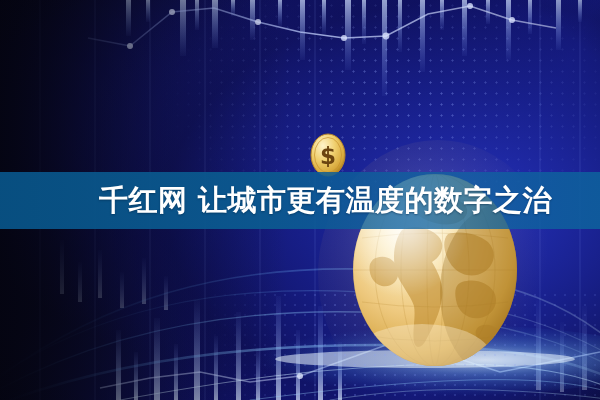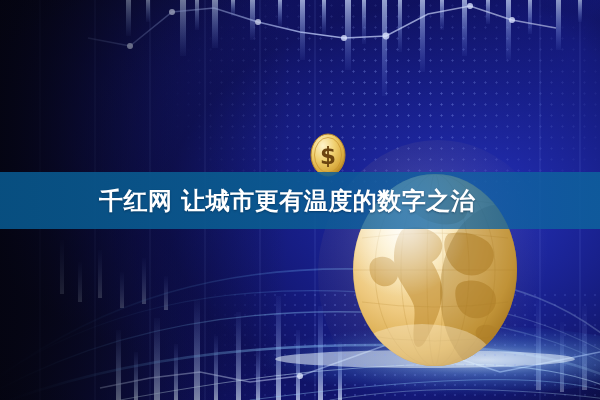--- a/index.html
+++ b/index.html
@@ -86,21 +86,21 @@
         rgba(16,100,162,0.74) 78%,
         rgba(14,94,156,0.92) 100%);
     box-sizing: border-box;
     display: flex;
     align-items: center;
     padding-left: 99px;
   }
   .band-title {
     color: #ffffff;
     font-family: "DejaVu Sans", sans-serif;
-    font-size: 24px;
+    font-size: 29px;
     font-weight: bold;
     letter-spacing: 0.5px;
     line-height: 1;
     white-space: nowrap;
     text-shadow: 0 1px 2px rgba(0,30,60,0.45);
   }
 </style>
 </head>
 <body>
 

